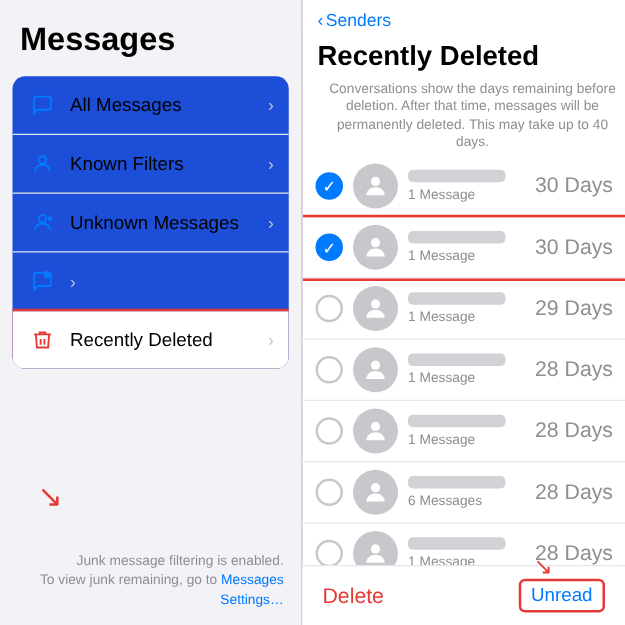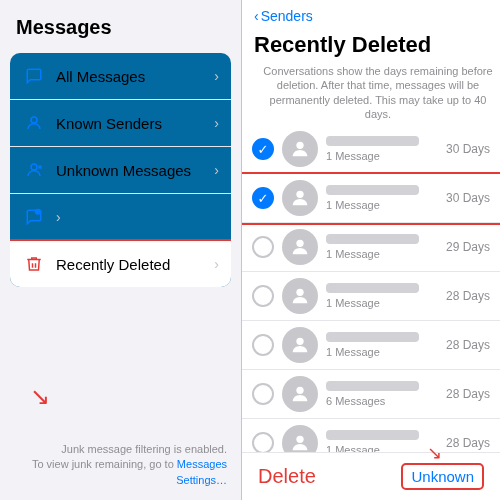--- a/index.html
+++ b/index.html
@@ -15,27 +15,27 @@
     
     .left-panel {
       width: 242px;
       background: #f2f2f7;
       display: flex;
       flex-direction: column;
       border-right: 1px solid #c6c6c8;
       position: relative;
     }
     .left-title {
-      font-size: 20px;
+      font-size: 26px;
       font-weight: 700;
       color: #000;
       padding: 16px 16px 8px 16px;
     }
     .menu-list {
-      background: #0369a1;
+      background: #1d4ed8;
       border-radius: 10px;
       margin: 6px 10px;
       overflow: hidden;
     }
     .menu-item {
       display: flex;
       align-items: center;
       padding: 11px 12px;
       border-bottom: 1px solid #e5e5ea;
       cursor: pointer;
@@ -176,36 +176,36 @@
       background: #d1d1d6;
       border-radius: 4px;
       margin-bottom: 4px;
       width: 80%;
     }
     .msg-sub {
       font-size: 11px;
       color: #8e8e93;
     }
     .msg-days {
-      font-size: 12px;
+      font-size: 17px;
       color: #8e8e93;
       margin-left: 4px;
       flex-shrink: 0;
     }
     .right-footer {
       display: flex;
       justify-content: space-between;
       align-items: center;
       padding: 10px 16px;
       border-top: 1px solid #e5e5ea;
       background: #fff;
     }
     .delete-btn {
       color: #e53935;
-      font-size: 20px;
+      font-size: 17px;
       background: none;
       border: none;
       cursor: pointer;
     }
     .recover-btn {
       color: #007aff;
       font-size: 15px;
       background: none;
       border: none;
       cursor: pointer;
@@ -232,21 +232,21 @@
       <span class="menu-chevron">›</span>
     </div>
 
     <div class="menu-item">
       <div class="menu-icon">
         <svg width="18" height="18" viewBox="0 0 24 24" fill="none" stroke="#007aff" stroke-width="2">
           <circle cx="12" cy="8" r="4"></circle>
             <path d="M4 20c0-4 3.6-7 8-7s8 3 8 7"></path>
         </svg>
       </div>
-      <span class="menu-label">Known Senders</span>
+      <span class="menu-label">Known Filters</span>
       <span class="menu-chevron">›</span>
     </div>
 
     <div class="menu-item">
       <div class="menu-icon">
         <svg width="18" height="18" viewBox="0 0 24 24" fill="none" stroke="#007aff" stroke-width="2">
           <circle cx="12" cy="8" r="4"></circle>
             <path d="M4 20c0-4 3.6-7 8-7s8 3 8 7"></path>
           <line x1="18" y1="6" x2="22" y2="10"></line>
             <line x1="22" y1="6" x2="18" y2="10"></line>
@@ -405,15 +405,15 @@
         <div class="msg-sub">1 Message</div>
       </div>
       <div class="msg-days">28 Days</div>
     </div>
 
   </div>
 
   <div class="right-footer" style="position: relative;">
     <button class="delete-btn">Delete</button>
     <div style="position: absolute; right: 58px; bottom: 36px; color: #e53935; font-size: 18px;">↘</div>
-    <button class="recover-btn">Unknown</button>
+    <button class="recover-btn">Unread</button>
   </div>
 </div>
 
 </body></html>

